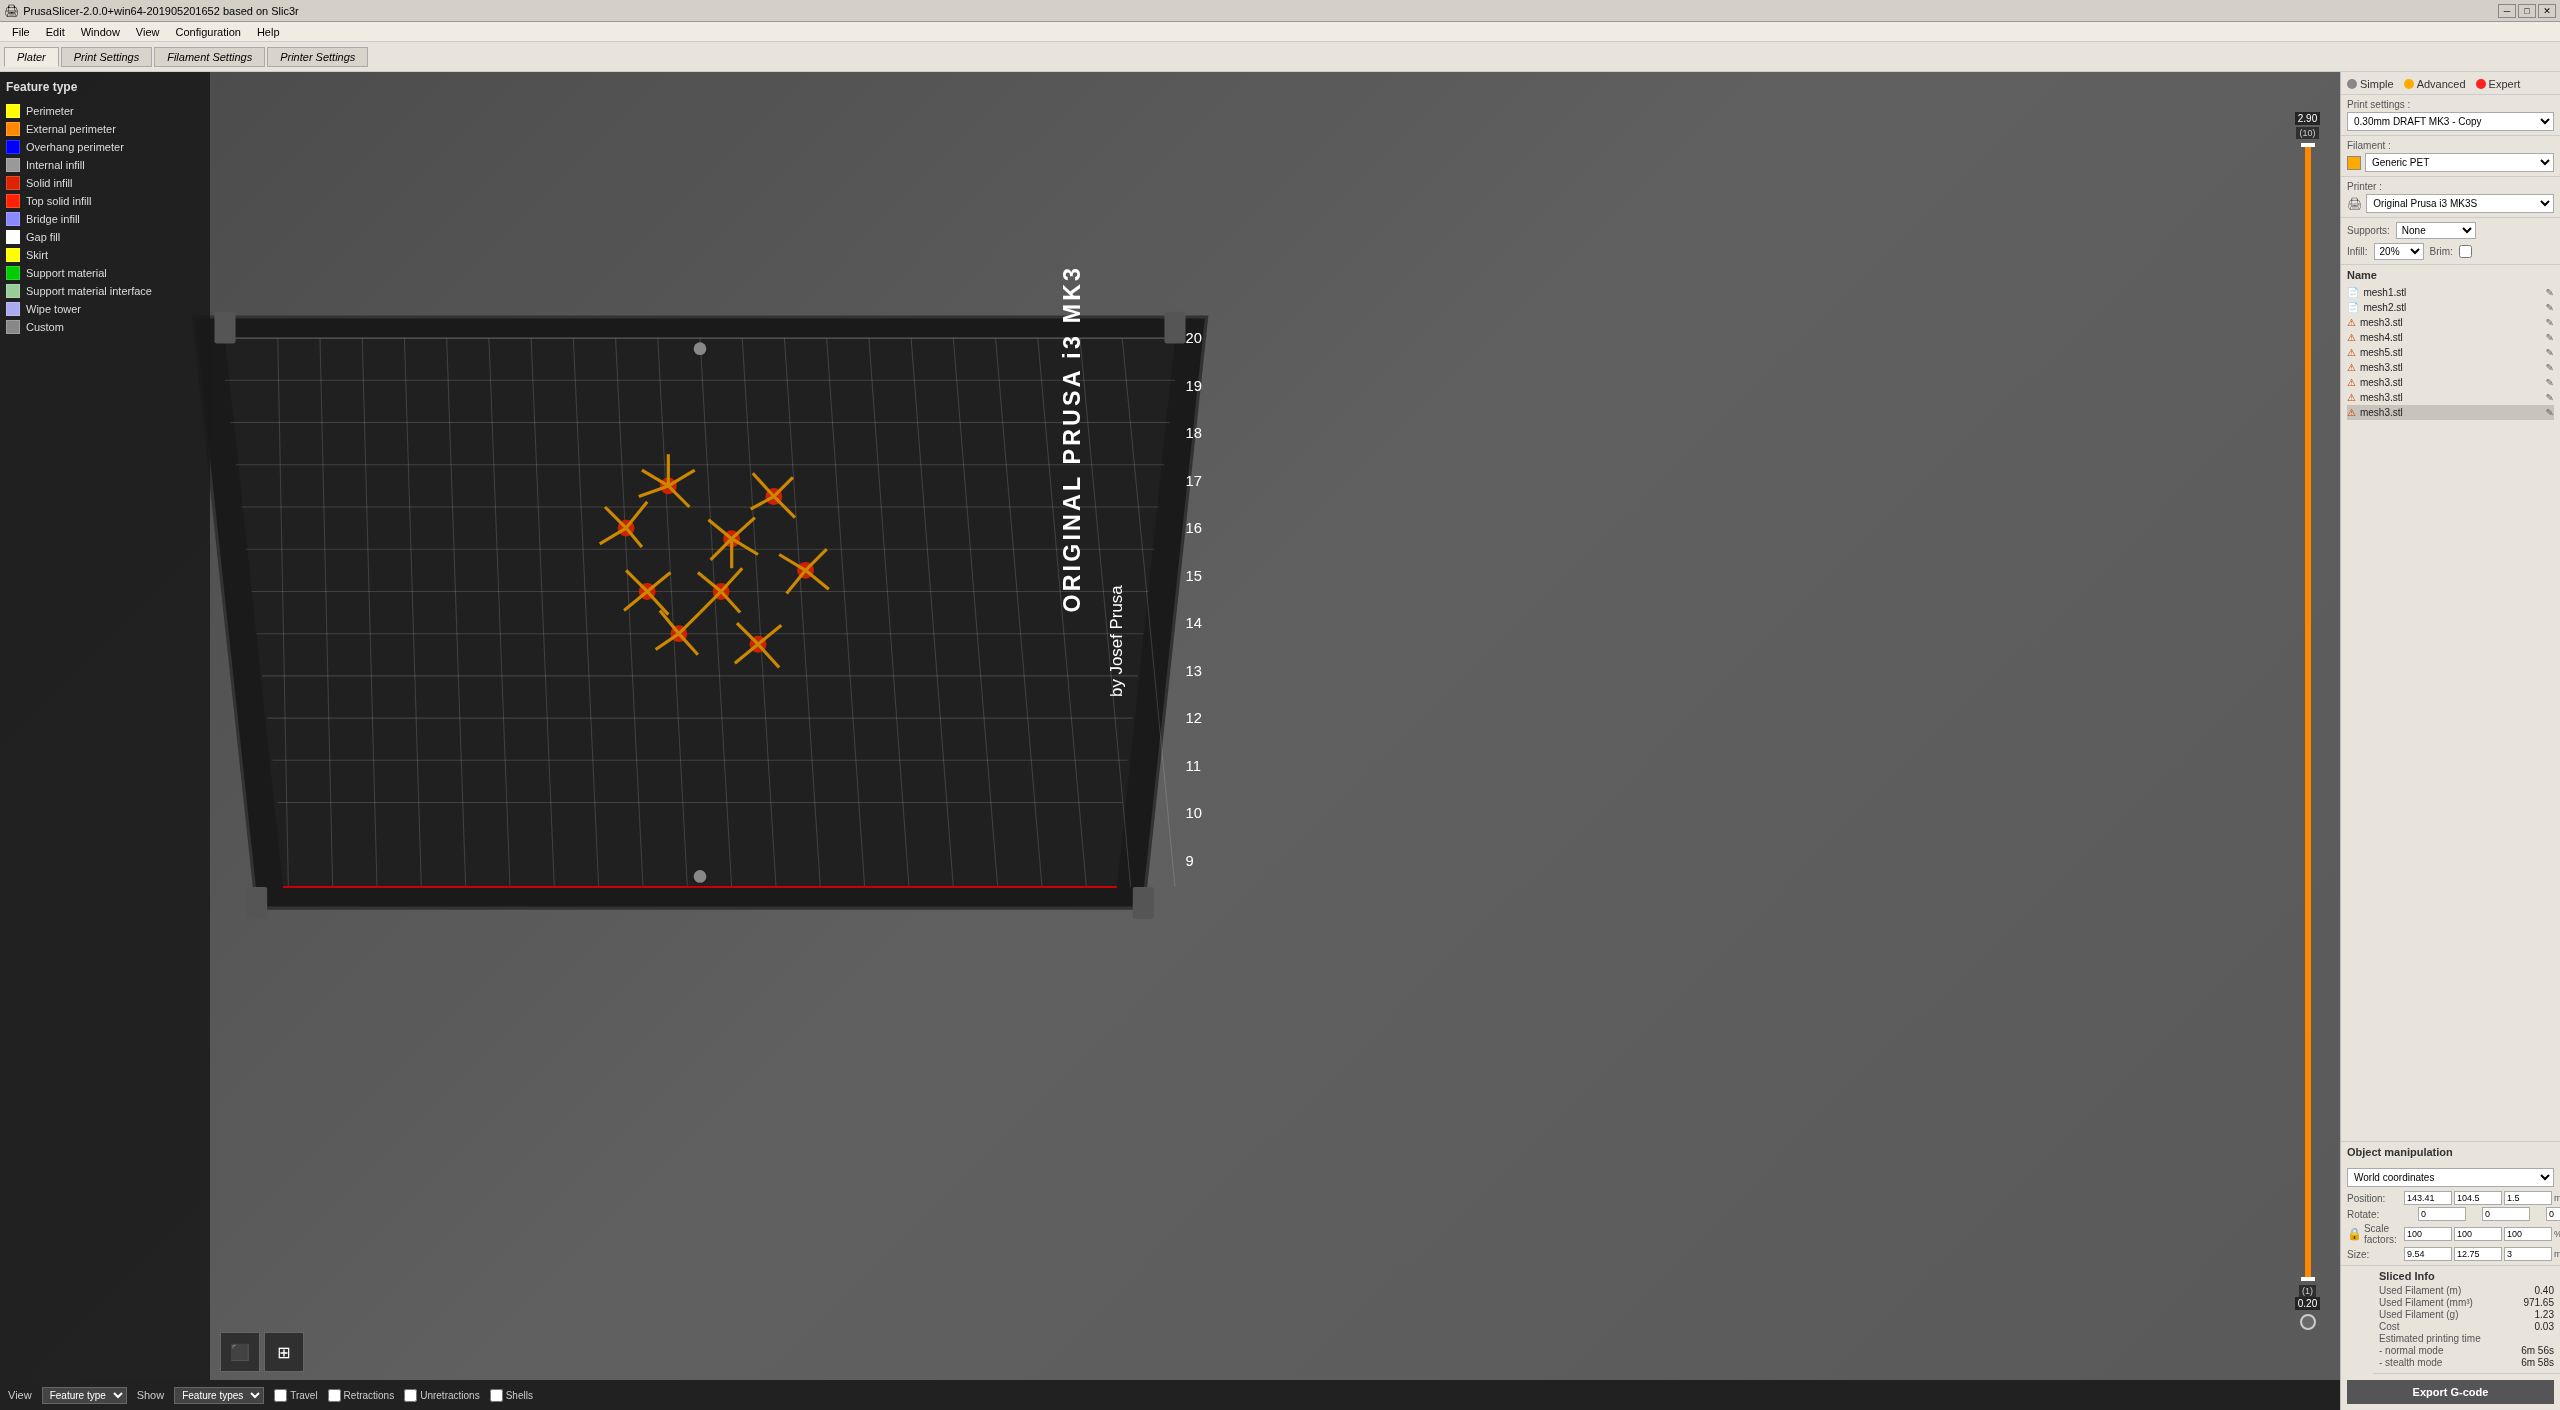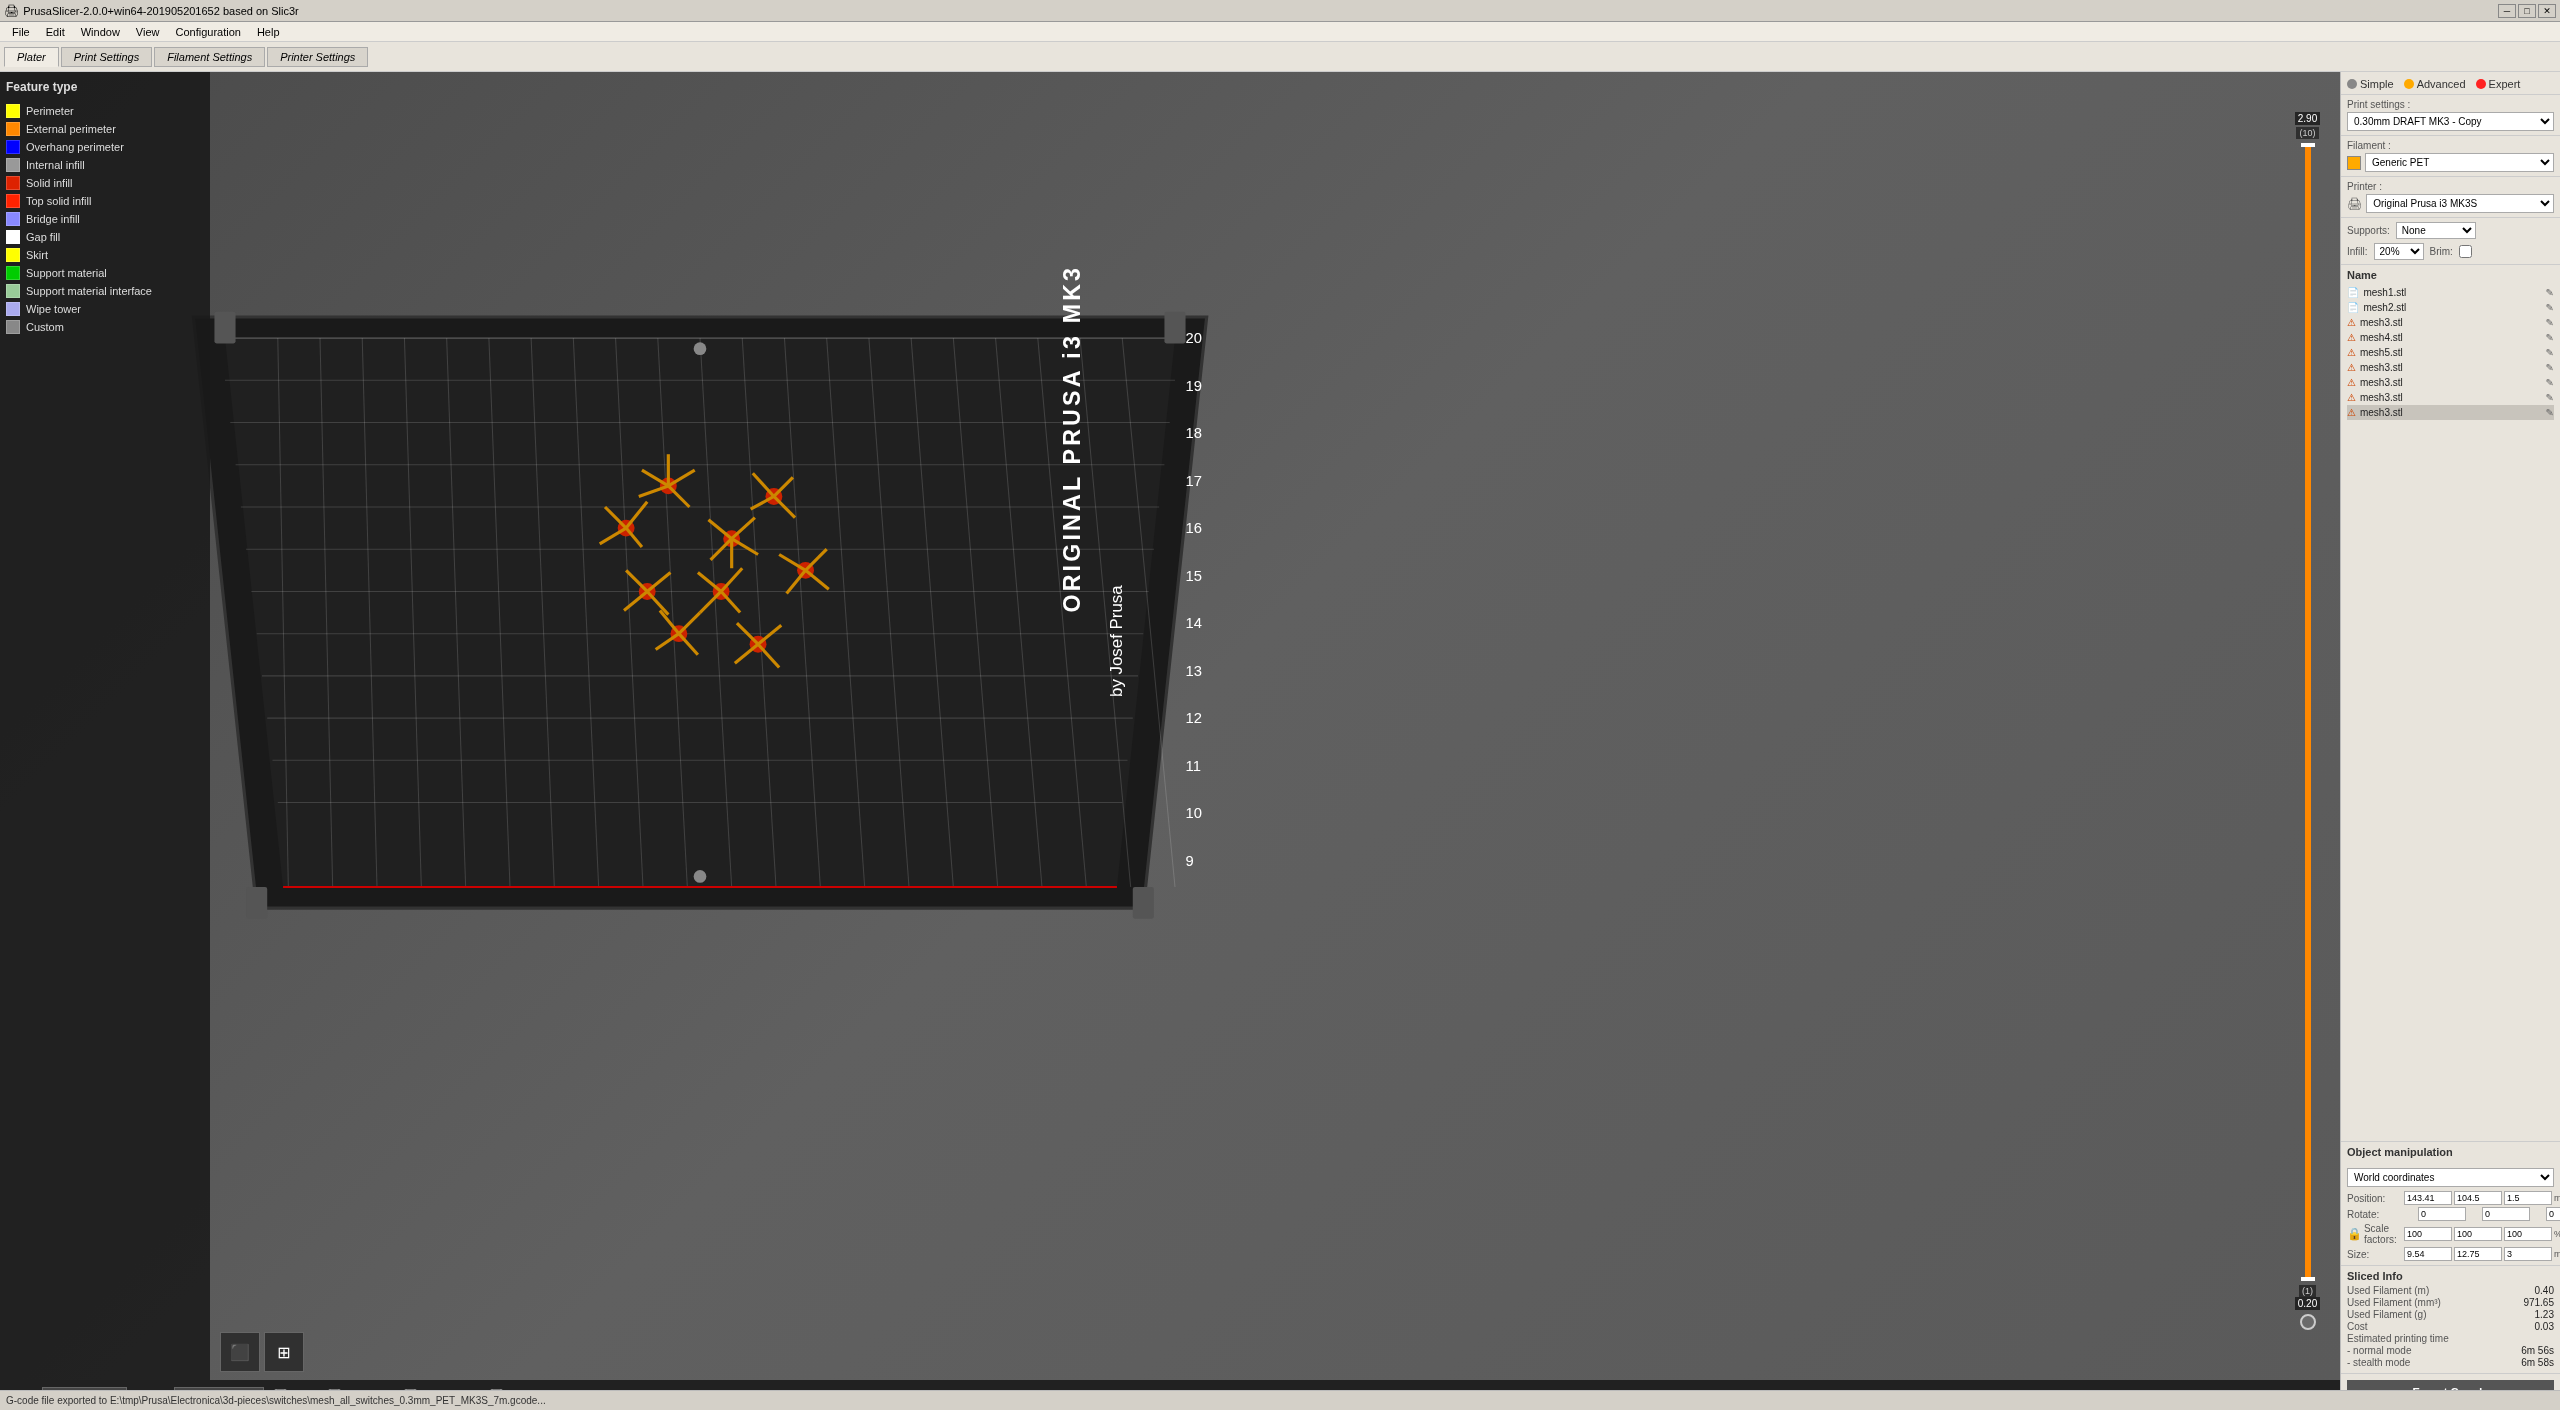--- a/index.html
+++ b/index.html
@@ -238,20 +238,21 @@
       padding: 1px 2px;
       border: 1px solid #aaa;
       background: white;
     }
 
     
     #sliced-info {
       padding: 4px 6px;
       border-bottom: 1px solid #ccc;
       font-size: 10px;
+      margin-left: 32px;
     }
     #sliced-info-title {
       font-weight: bold;
       color: #333;
       font-size: 11px;
       margin-bottom: 3px;
     }
     .info-row {
       display: flex;
       justify-content: space-between;
@@ -816,17 +817,14 @@
       </div>
       <div class="info-row">
         <span style="color:#555;">- stealth mode</span>
         <span style="color:#222;">6m 58s</span>
       </div>
     </div>
 
     <button id="export-btn" style="margin:6px; padding:6px; background:#555555; color:white; border:none; cursor:pointer; font-size:11px; font-weight:bold;">Export G-code</button>
   </div>
 
-  <div id="status-bar" style="position:absolute; bottom:0; left:0; right:0; height:20px; background:#d4d0c8; display:flex; align-items:center; padding:0 6px; font-size:10px; color:#333; z-index:200; border-top:1px solid #bbb;">
-    <span>G-code file exported to E:\tmp\Prusa\Electronica\3d-pieces\switches\mesh_all_switches_0.3mm_PET_MK3S_7m.gcode...</span>
-  </div>
 
 </div>
 
 </body></html>

